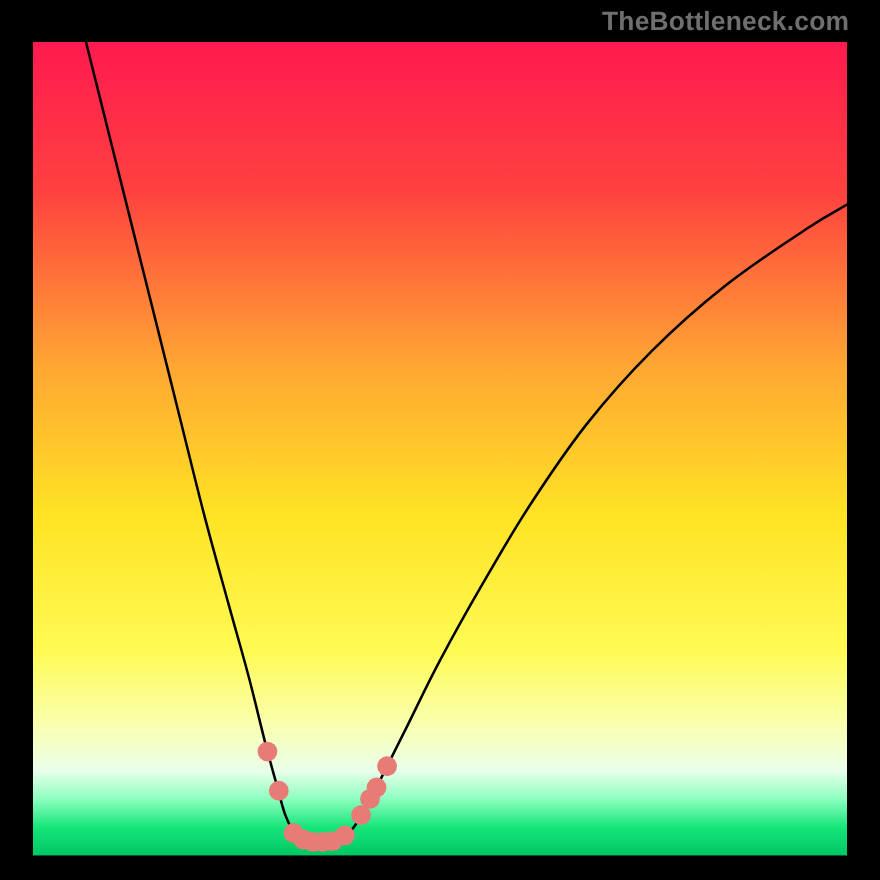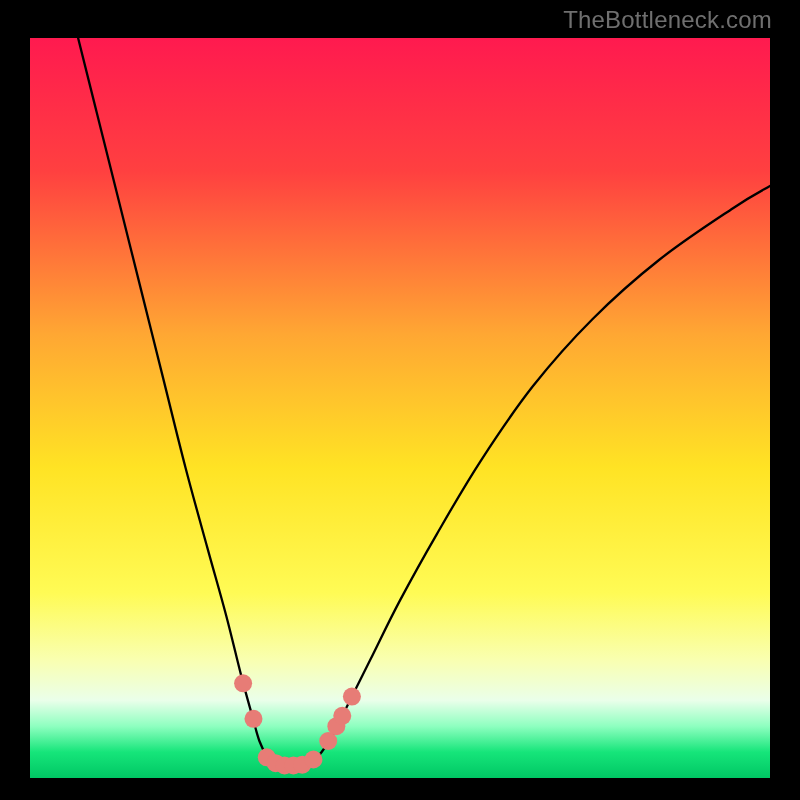--- a/index.html
+++ b/index.html
@@ -10,20 +10,21 @@
     background: #000;
     overflow: hidden;
   }
   .frame {
     position: absolute;
     left: 0;
     top: 0;
     width: 800px;
     height: 800px;
     background: #000;
+    font-weight: bold;
   }
   .plot-area {
     position: absolute;
     left: 30px;
     top: 38px;
     width: 740px;
     height: 740px;
     overflow: hidden;
   }
   .gradient {

